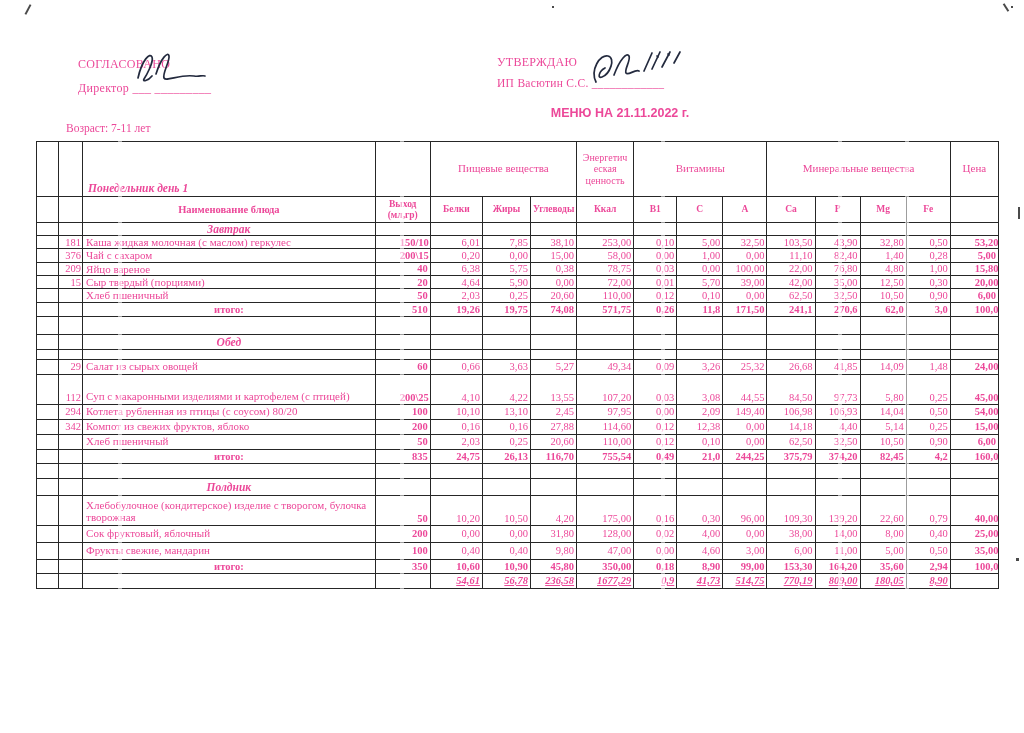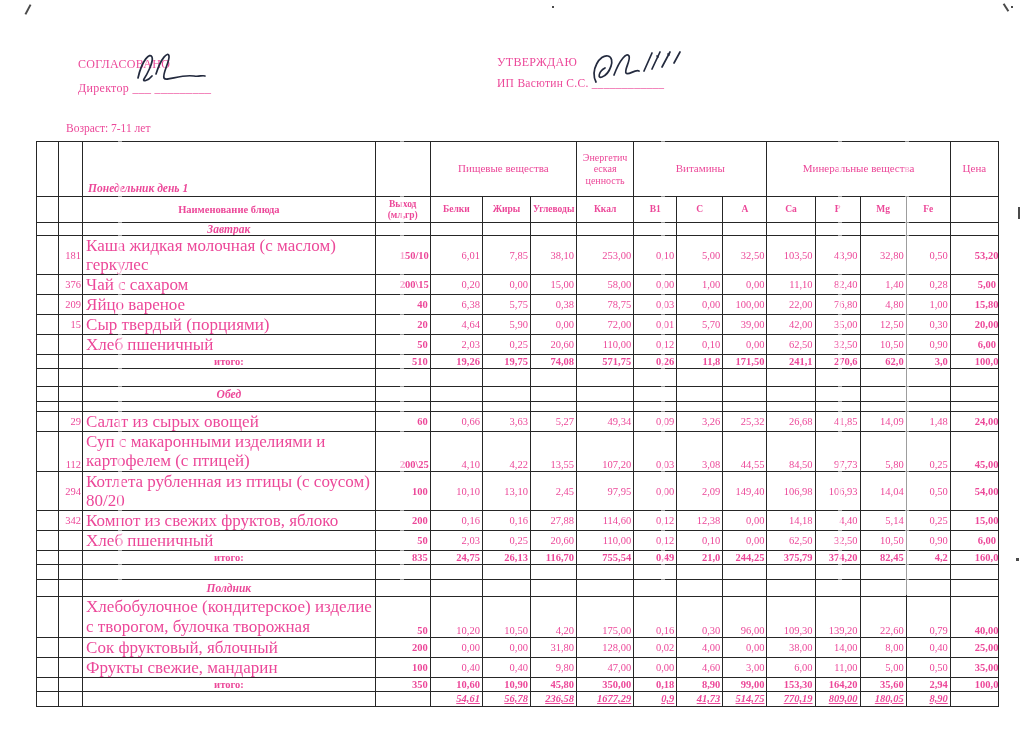--- a/index.html
+++ b/index.html
@@ -31,21 +31,21 @@
   .hA td{text-align:center;font-size:11px;white-space:normal;}
   .hA td.day{text-align:left;vertical-align:bottom;font-style:italic;font-weight:bold;
              font-size:11.5px;padding-left:5px;padding-bottom:2px;}
   .hA td.energy{font-size:10px;line-height:1.15;}
   .hB{height:26px;}
   .hB td{text-align:center;font-weight:bold;font-size:9.5px;white-space:normal;line-height:1.1;}
   .hB td.colname{font-size:10.5px;}
   tr.sec-0{height:13px;} tr.sec-1{height:15px;} tr.sec-2{height:17px;}
   tr.section-title td.title-cell{text-align:center;font-weight:bold;font-style:italic;font-size:11.5px;}
   td.num{text-align:right;padding-right:1px;}
-  td.name{text-align:left;padding-left:3px;font-size:17px;white-space:normal;line-height:1.12;}
+  td.name{text-align:left;padding-left:3px;font-size:11px;white-space:normal;line-height:1.12;}
   td.val{text-align:right;}
   td.out,td.price{text-align:right;font-weight:bold;padding-left:24px;}
   tr.total-row{height:14px;}
   tr.total-row td{font-weight:bold;}
   td.total-label{text-align:center;font-weight:bold;}
   tr.grand-row{height:15px;}
   td.grand{font-weight:bold;font-style:italic;text-align:right;text-decoration:underline;}
   tr.row-tall{height:30px;}
   tr.row-tall td{vertical-align:bottom;padding-bottom:1px;}
   tr.spacer-lg{height:18px;} tr.spacer-sm{height:10px;} tr.spacer-md{height:15px;}
@@ -73,20 +73,21 @@
     <div class="caption">УТВЕРЖДАЮ</div>
     <div class="role"><span>ИП Васютин С.С.</span> <span>____________</span></div>
   </div>
   <svg class="sig" id="sig-right" width="112" height="48" viewBox="0 0 112 48">
     <path d="M10,38 C4,26 14,10 22,12 C30,14 24,30 16,33 C11,35 13,27 19,24"></path>
     <path d="M28,31 C34,15 41,8 43,12 C45,16 38,26 40,29 C42,32 49,25 53,27"></path>
     <path d="M58,27 L66,9 M66,25 L74,8 M76,23 L84,8 M88,19 L94,8"></path>
     <path d="M71,12 l1,1 M82,10 l1,1"></path>
   </svg>
 
+  <div class="menu-title">МЕНЮ  НА 21.11.2022 г.</div>
   <div class="age">Возраст: 7-11 лет</div>
 
   <table class="menu">
     <colgroup>
       <col style="width:22px">
         <col style="width:24px">
         <col style="width:292px">
         <col style="width:55px">
       <col style="width:52px">
         <col style="width:48px">

